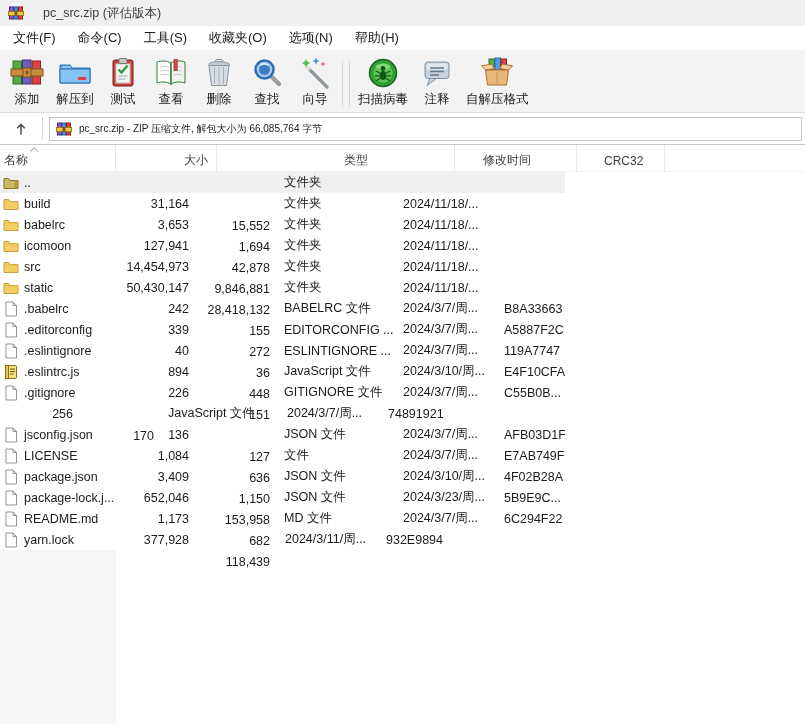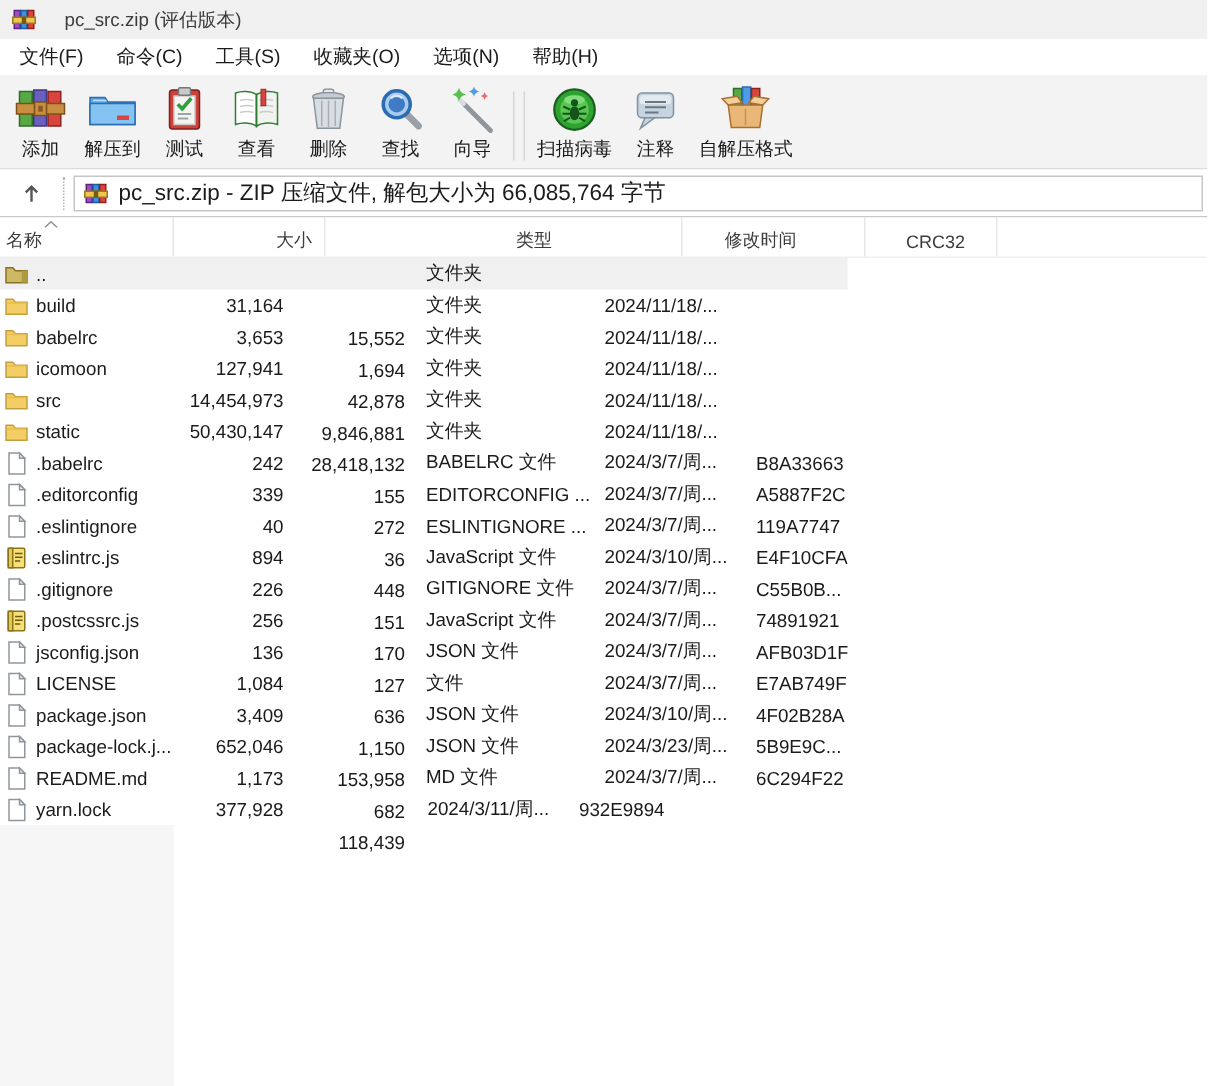--- a/index.html
+++ b/index.html
@@ -42,21 +42,21 @@
 
   
   .addressbar {
     height:32px; background:#fff; border-bottom:1px solid var(--border-strong,#c9c9c9);
     display:flex; align-items:center; padding:0 3px 0 4px;
   }
   .upbtn { width:34px; height:26px; display:flex; align-items:center; justify-content:center; }
   .dotsep { height:22px; border-left:1px dotted #b5b5b5; margin:0 6px 0 4px; }
   .afield {
     flex:1; height:24px; border:1px solid var(--field-border,#c6c6c6); background:#fff;
-    display:flex; align-items:center; gap:7px; padding:0 6px; font-size:15px;
+    display:flex; align-items:center; gap:7px; padding:0 6px; font-size:10px;
   }
 
   
   .lheader {
     height:27px; background:#fff; position:relative;
     display:flex; 
     font-size:12px; color:var(--text-secondary,#3c3c3c);
     border-bottom:1px solid #efefef;
     gap:20px;
   }
@@ -461,26 +461,20 @@
         </svg>
       <span class="nm">.gitignore</span>
     </div>
     <div class="cell c1 v-size">226</div>
     <div class="cell c2 v-packed">151</div>
     <div class="cell c3 v-type">GITIGNORE 文件</div>
     <div class="cell c4 v-modified">2024/3/7/周...</div>
     <div class="cell c5 v-crc">C55B0B...</div>
   </div>
     <div class="row">
-    <div class="cell c0">
-      <svg class="fic">
-          <use href="#ic-js"></use>
-        </svg>
-      <span class="nm">.postcssrc.js</span>
-    </div>
     <div class="cell c1 v-size">256</div>
     <div class="cell c2 v-packed">170</div>
     <div class="cell c3 v-type">JavaScript 文件</div>
     <div class="cell c4 v-modified">2024/3/7/周...</div>
     <div class="cell c5 v-crc">74891921</div>
   </div>
     <div class="row">
     <div class="cell c0">
       <svg class="fic">
           <use href="#ic-file"></use>

